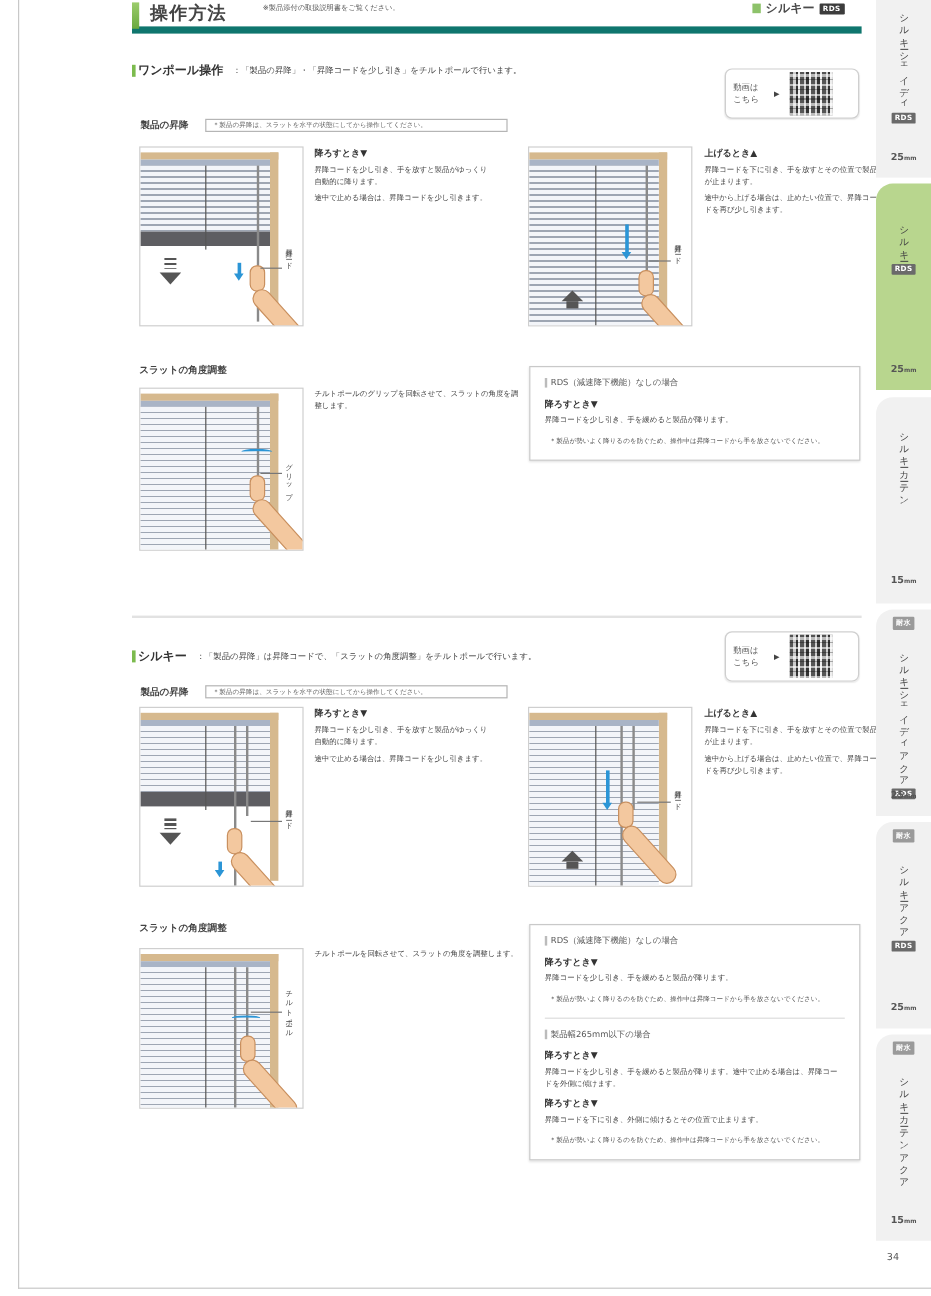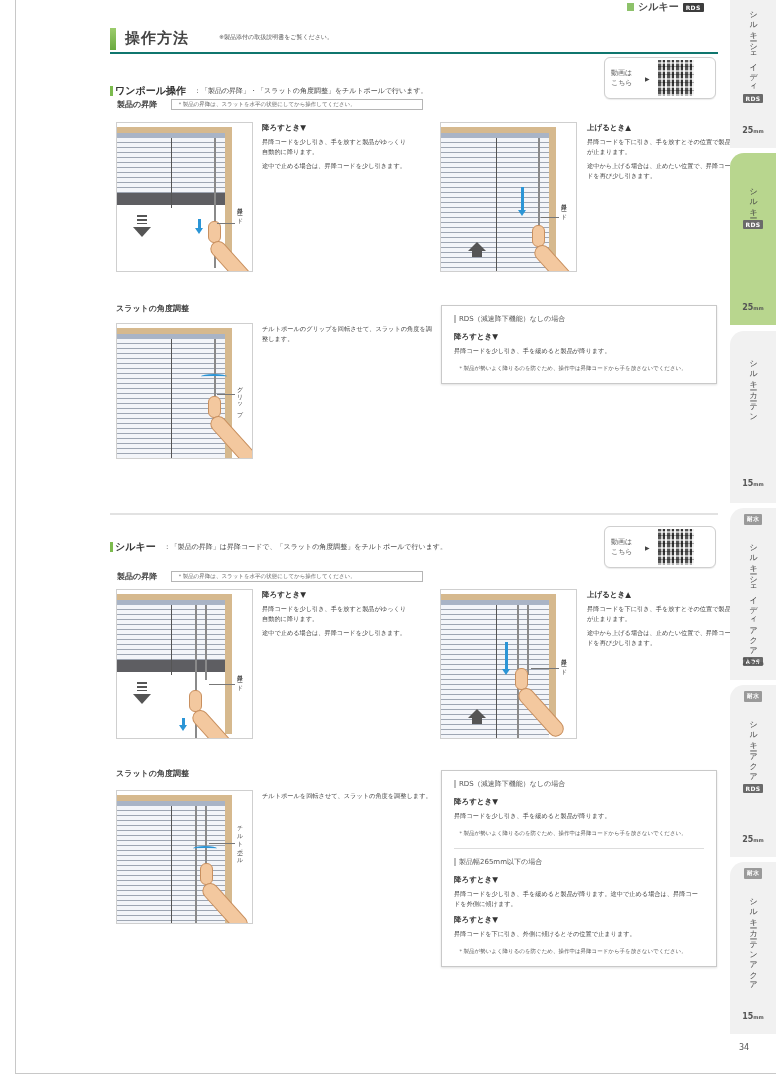--- a/index.html
+++ b/index.html
@@ -10,21 +10,21 @@
     border-left: 1px solid #c8c8c8; border-bottom: 1px solid #c8c8c8; }
 
   
   .top-badge { position: absolute; left: 627px; top: 0px; display: flex; align-items: center; gap: 4px; font-size: 10px; font-weight: bold; color: #4a4a4a; }
   .top-badge .sq { width: 7px; height: 8px; background: #8dc26a; }
   .rds-tag { display: inline-block; background: #3c3c3c; color: #fff; font-size: 6px; padding: 1px 3px; border-radius: 1px; font-weight: bold; letter-spacing: 0.3px; }
   .rds-tag.grey { background: #6a6a6a; }
   .rds-tag.light { background: #9a9a9a; }
 
   
-  .title-row { position: absolute; left: 110px; top: 28px; width: 608px; height: 26px; border-bottom: 2px solid #0f766e; display: flex; align-items: center; }
+  .title-row { position: absolute; left: 110px; top: 2px; width: 608px; height: 26px; border-bottom: 6px solid #0f766e; display: flex; align-items: flex-start; }
   .title-bar { width: 6px; height: 22px; background: linear-gradient(#9ccc6c, #6aaa3f); margin-right: 9px; margin-bottom: 2px; }
   .title-text { font-size: 15px; font-weight: bold; color: #444; margin-bottom: 4px; letter-spacing: 1px; }
   .title-note { font-size: 6px; color: #555; margin-left: 30px; margin-bottom: 6px; }
 
   
   .sec-head { position: absolute; left: 110px; display: flex; align-items: center; font-size: 9px; }
   .sec-head .mark { width: 3px; height: 10px; background: #7cbb4e; margin-right: 2px; }
   .sec-head .label { font-weight: bold; color: #333; font-size: 10px; }
   .sec-head .desc { color: #444; font-size: 7px; margin-left: 8px; }
 
@@ -96,24 +96,24 @@
   <span>シルキー</span>
   <span class="rds-tag">RDS</span>
 </div>
 
 <div class="title-row">
   <span class="title-bar"></span>
   <span class="title-text">操作方法</span>
   <span class="title-note">※製品添付の取扱説明書をご覧ください。</span>
 </div>
 
-<div class="sec-head" style="top:84px;">
+<div class="sec-head" style="top:52px;">
   <span class="mark"></span>
   <span class="label">ワンポール操作</span>
-  <span class="desc">：「製品の昇降」・「スラットの角度調整」をチルトポールで行います。</span>
+  <span class="desc">：「製品の昇降」・「昇降コードを少し引き」をチルトポールで行います。</span>
 </div>
 
 <div class="qr-box" style="left:604px; top:57px;">
   <div class="qr-text">
     <div>動画は</div>
     <div>こちら</div>
   </div>
   <span class="qr-arrow">▶</span>
   <div class="qr-code"></div>
 </div>

